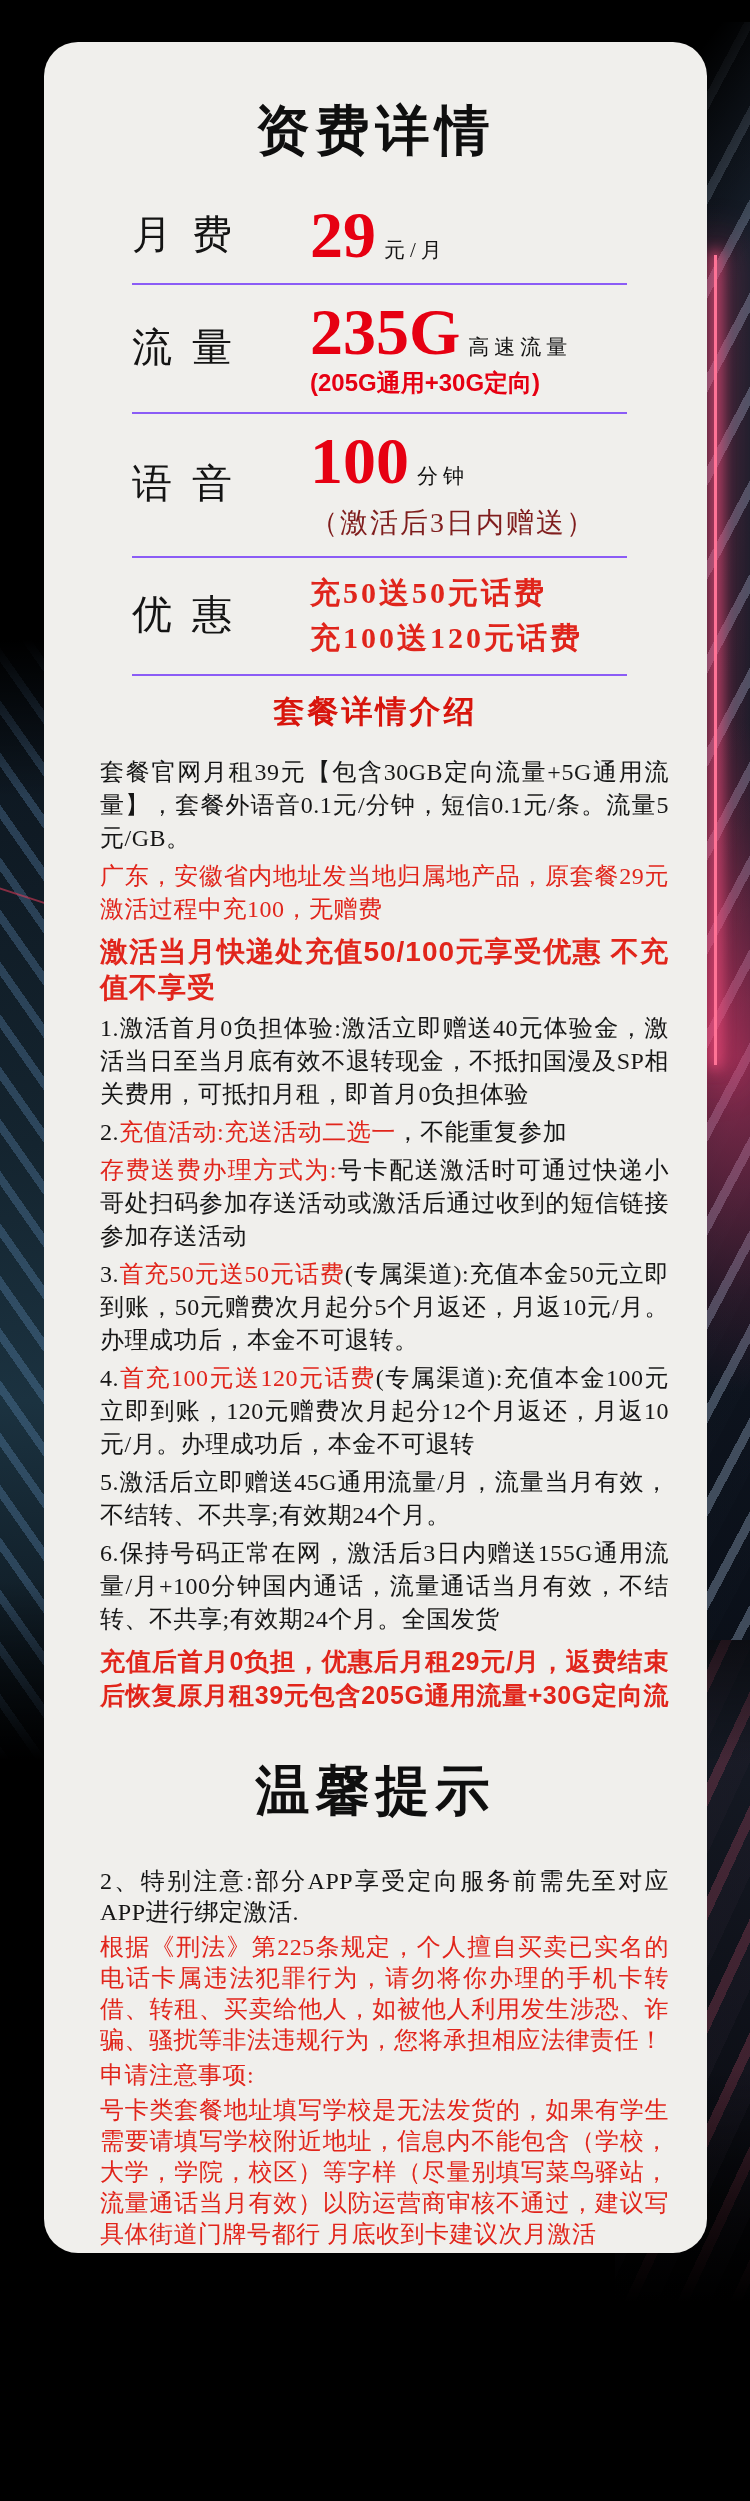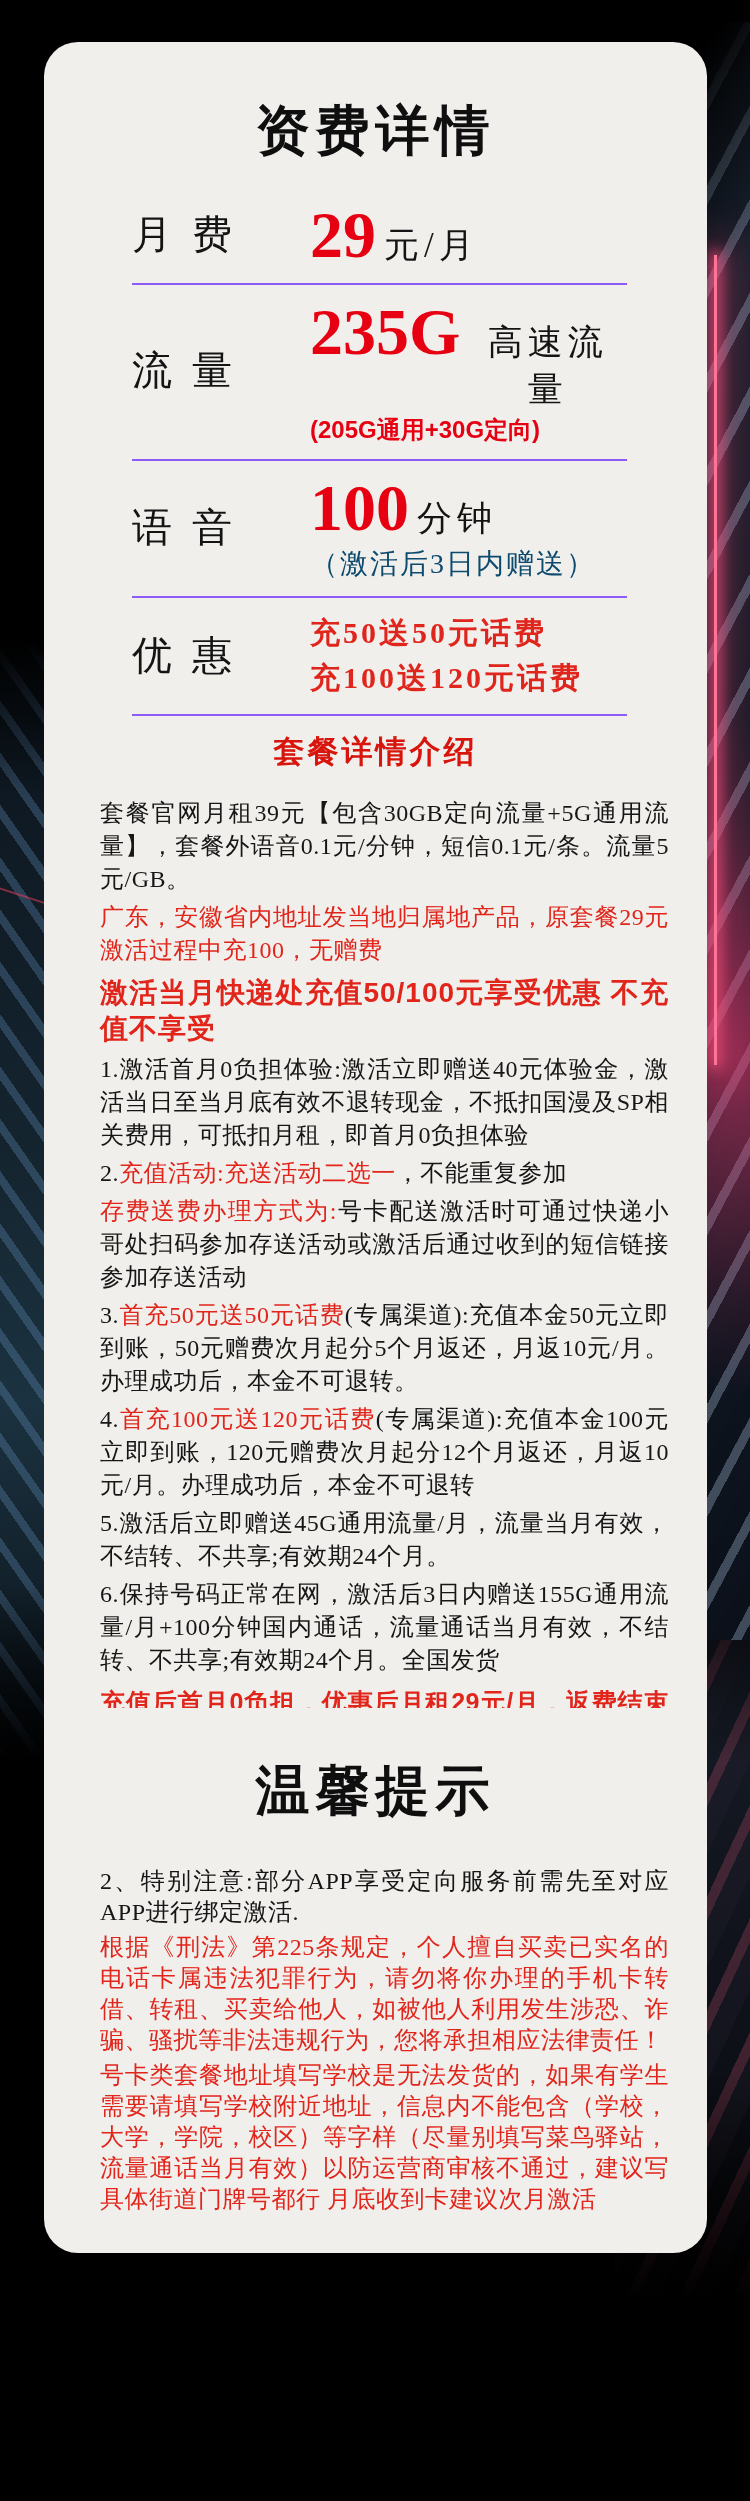--- a/index.html
+++ b/index.html
@@ -71,28 +71,28 @@
   .fee-label{
     width:178px;flex-shrink:0;
     font-size:40px;letter-spacing:20px;color:#141414;font-weight:500;
   }
   .fee-value-wrap{display:flex;flex-direction:column;}
   .fee-value-line{display:flex;align-items:baseline;}
   .fee-value-big{
     font-size:66px;line-height:1.05;font-weight:700;color:#e60012;
   }
   .fee-suffix{
-    font-size:35px;color:#141414;letter-spacing:5px;margin-left:8px;font-weight:500;text-align:center;
+    font-size:21px;color:#141414;letter-spacing:5px;margin-left:8px;font-weight:500;text-align:center;
   }
   .fee-note-sans{
     font-size:24px;font-weight:700;color:#e60012;line-height:1.25;margin-top:2px;
     font-family:"Liberation Sans","DejaVu Sans",sans-serif;
   }
   .fee-note-serif{
-    font-size:28px;color:#0c4a6e;letter-spacing:2px;line-height:1.3;margin-top:4px;font-weight:500;text-align:center;
+    font-size:28px;color:#7f1d1d;letter-spacing:2px;line-height:1.3;margin-top:10px;font-weight:500;text-align:center;
   }
   .fee-promo-line{
     font-size:30px;color:#e0251c;letter-spacing:3px;line-height:1.5;font-weight:600;
   }
   .section-title{
     margin:16px 0 0 0;text-align:center;
     font-size:31px;font-weight:700;letter-spacing:3px;color:#d8150c;line-height:1.3;
   }
   
   .paragraphs{margin:24px 38px 0 56px;}
@@ -185,15 +185,16 @@
       <p class="para black"><span class="seg-black">6.保持号码正常在网，激活后3日内赠送155G通用流量/月+100分钟国内通话，流量通话当月有效，不结转、不共享;有效期24个月。全国发货</span></p>
       <p class="para red-bold"><span class="seg-red">充值后首月0负担，优惠后月租29元/月，返费结束后恢复原月租39元包含205G通用流量+30G定向流量+100分钟国内通话。</span></p>
     </div>
 </div>
 
 <div class="card card-tips">
   <h1 class="card-title">温馨提示</h1>
   <div class="paragraphs">
       <p class="para black"><span class="seg-black">2、特别注意:部分APP享受定向服务前需先至对应APP进行绑定激活.</span></p>
       <p class="para red"><span class="seg-red">根据《刑法》第225条规定，个人擅自买卖已实名的电话卡属违法犯罪行为，请勿将你办理的手机卡转借、转租、买卖给他人，如被他人利用发生涉恐、诈骗、骚扰等非法违规行为，您将承担相应法律责任！</span></p>
+      <p class="para red"><span class="seg-red">申请注意事项:</span></p>
       <p class="para red"><span class="seg-red">号卡类套餐地址填写学校是无法发货的，如果有学生需要请填写学校附近地址，信息内不能包含（学校，大学，学院，校区）等字样（尽量别填写菜鸟驿站，流量通话当月有效）以防运营商审核不通过，建议写具体街道门牌号都行  月底收到卡建议次月激活</span></p>
     </div>
 </div>
 
 </body></html>

